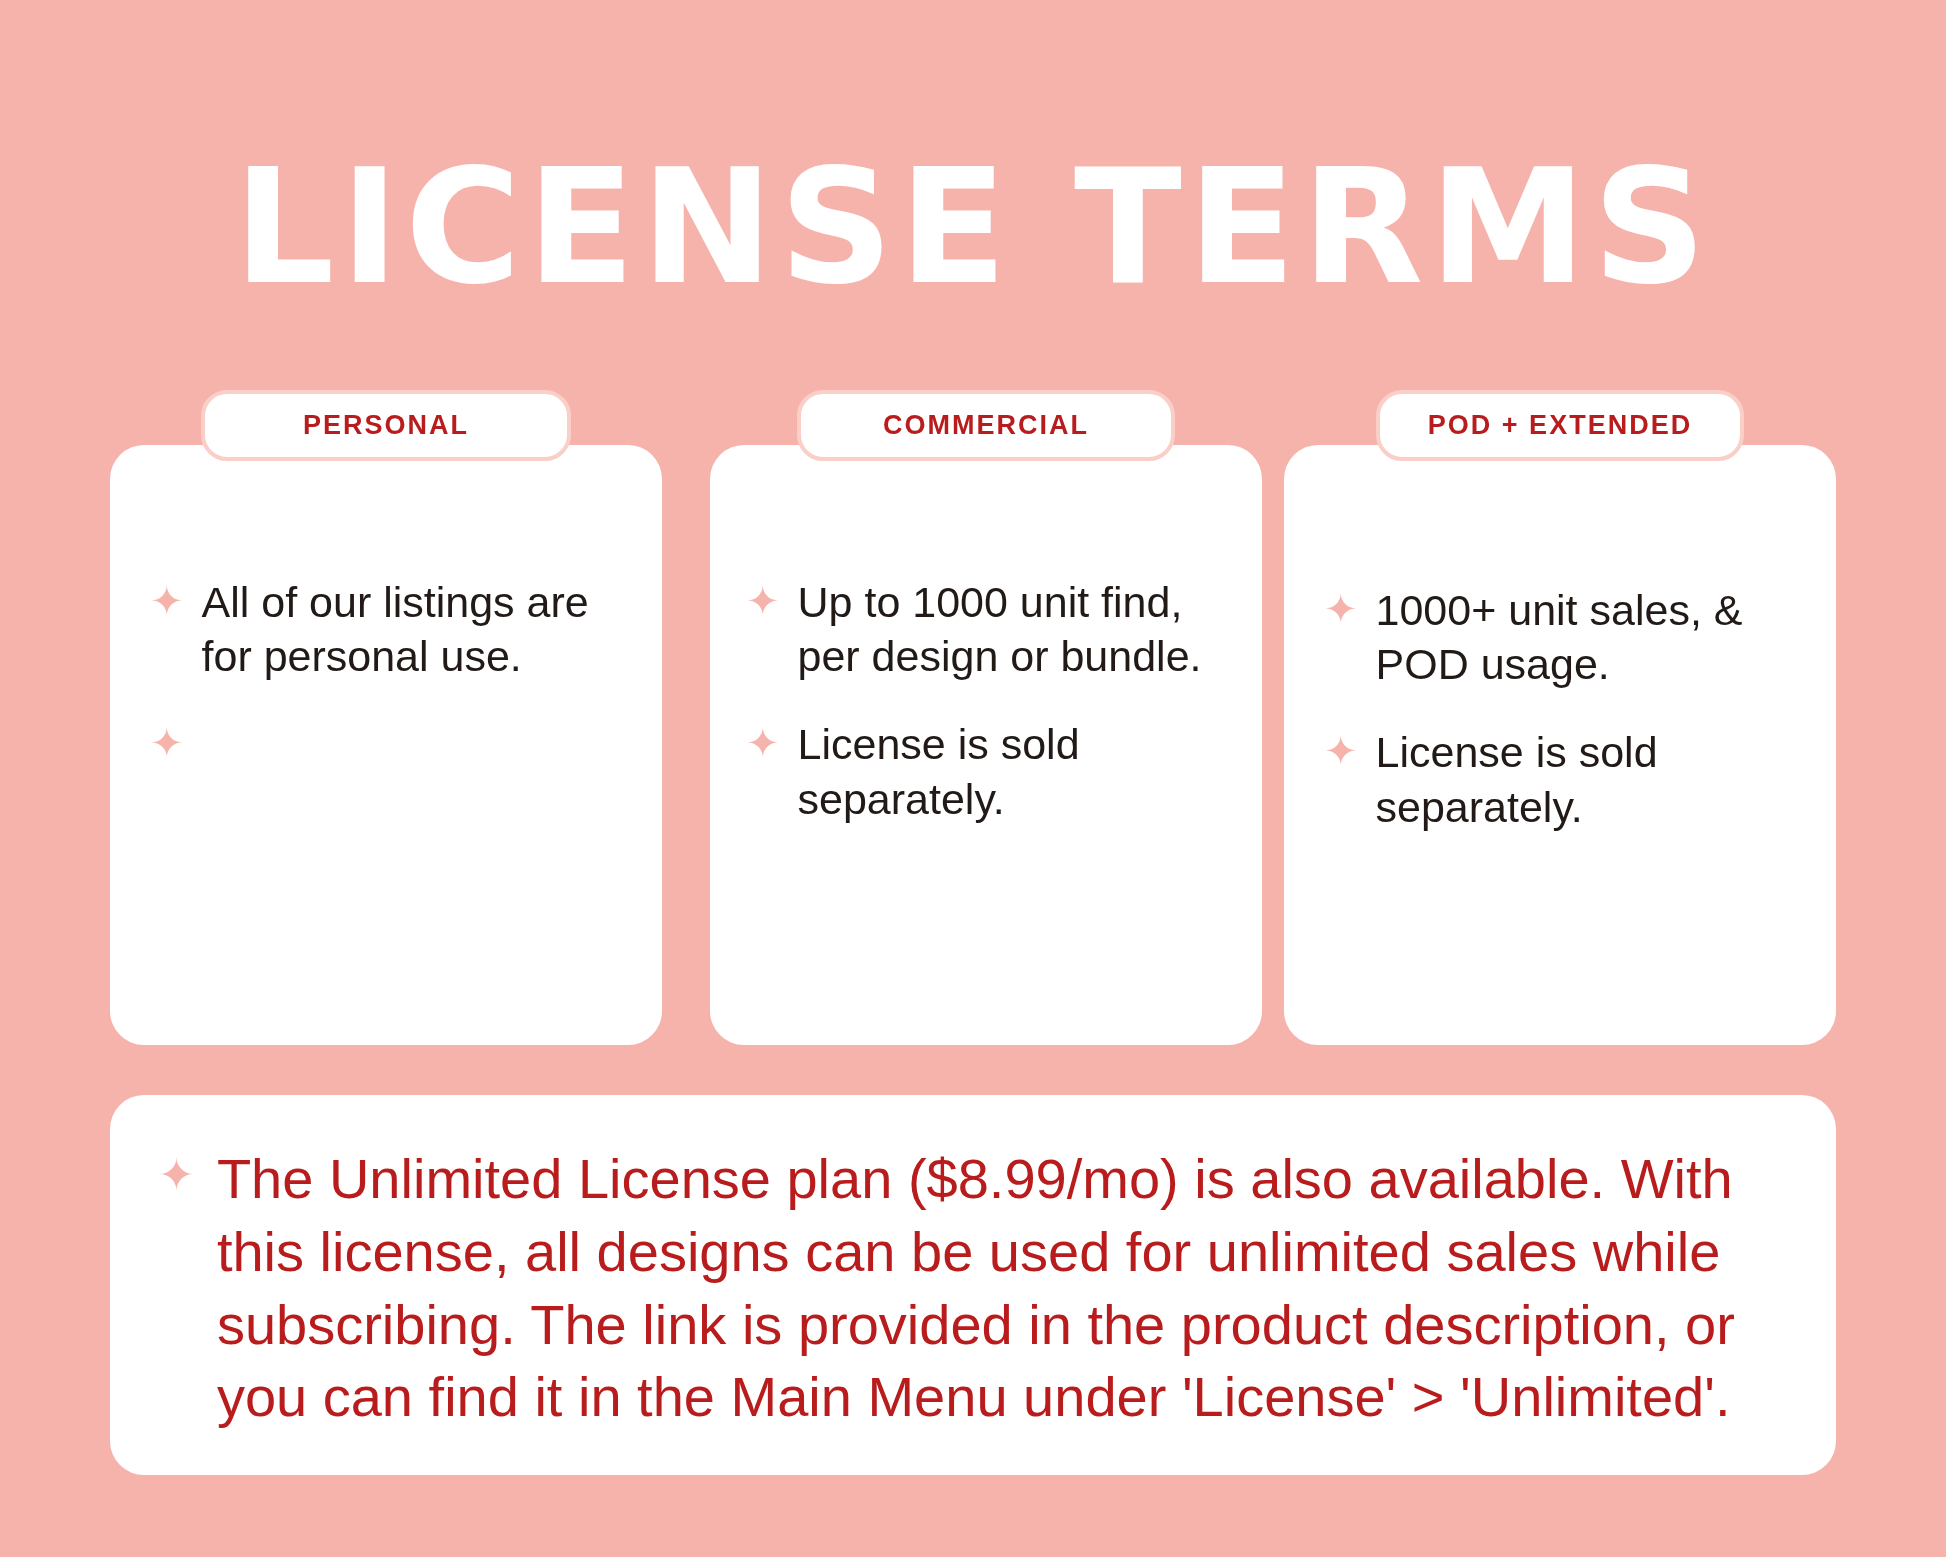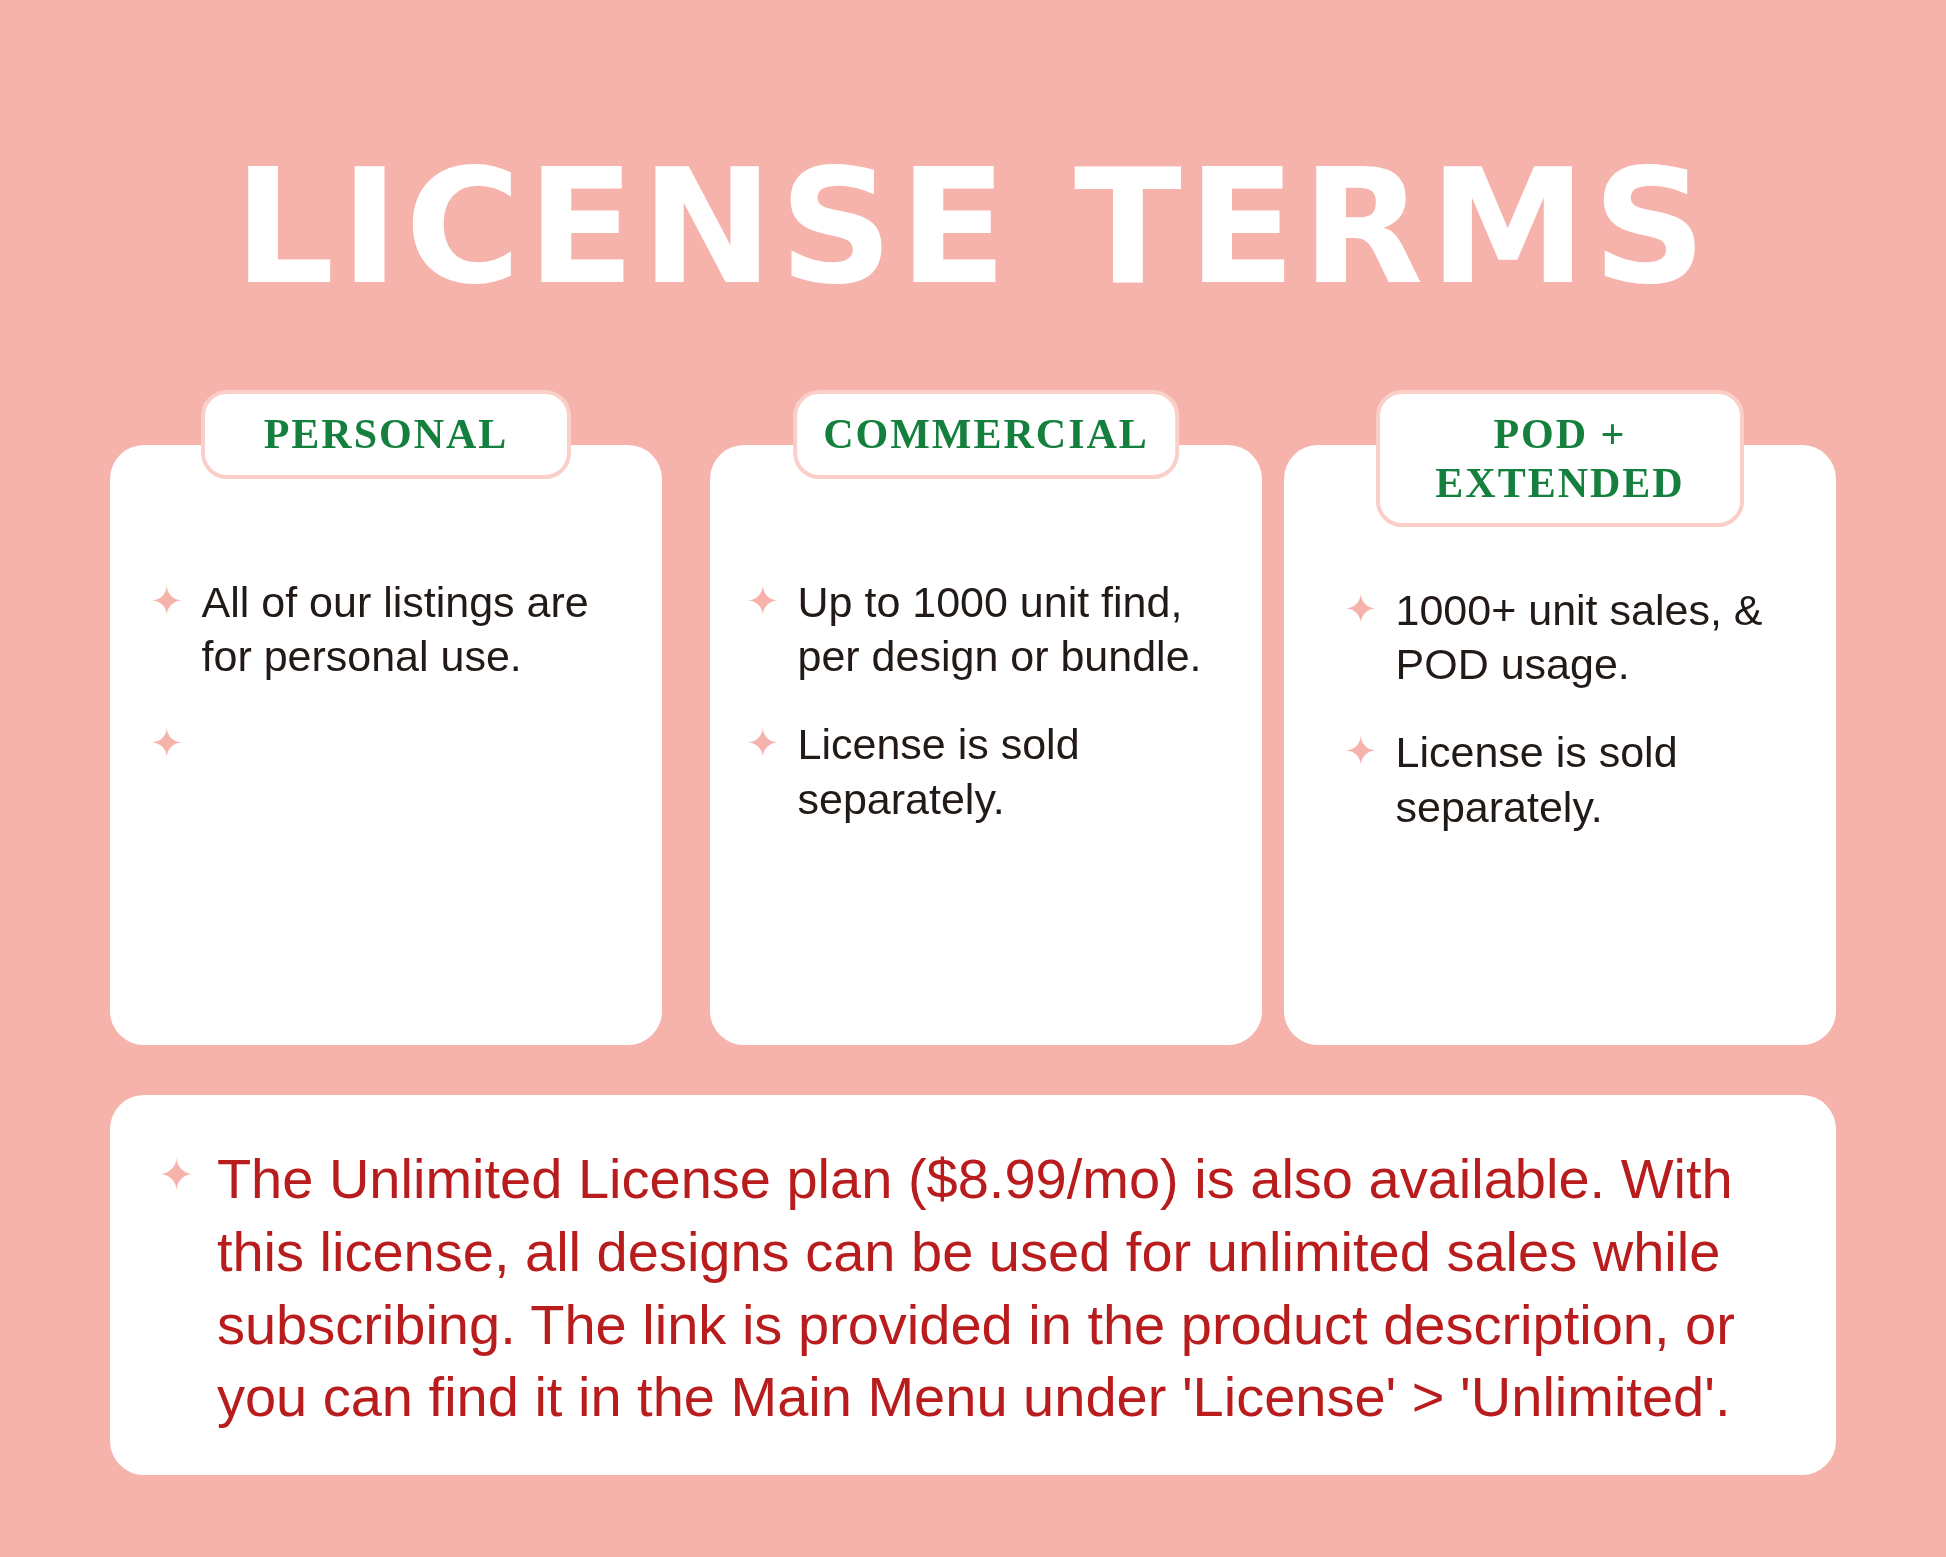--- a/index.html
+++ b/index.html
@@ -62,26 +62,26 @@
     background: #ffffff;
     border: 4px solid #f9cfc8;
     border-radius: 26px;
     min-width: 380px;
     padding: 16px 26px;
     text-align: center;
     box-sizing: border-box;
   }
   .card-header .hdr-text {
     display: block;
-    color: #15803d;
-    font-size: 42px;
+    color: #b91c1c;
+    font-size: 27px;
     font-weight: 900;
     letter-spacing: 2px;
     line-height: 1.16;
-    font-family: Liberation Serif, serif;
+    font-family: Liberation Sans, sans-serif;
     text-transform: uppercase;
   }
   .card:nth-child(1) .card-header { min-width: 370px; }
   .card:nth-child(2) .card-header { min-width: 378px; }
   .card:nth-child(3) .card-header { min-width: 368px; }
 
   ul.bullets {
     list-style: none;
     margin: 0;
     padding: 0;
@@ -103,21 +103,21 @@
     margin-right: 18px;
     margin-top: 2px;
   }
   .btext {
     flex: 1 1 auto;
   }
 
   
   .card.c1 { padding-left: 40px; padding-right: 26px; }
   .card.c2 { padding-left: 36px; padding-right: 24px; margin-left: 26px; }
-  .card.c3 { padding-left: 60px; padding-right: 24px; }
+  .card.c3 { padding-left: 40px; padding-right: 24px; }
   .card.c3 { padding-top: 138px; }
 
   
   .footer-card {
     position: absolute;
     left: 110px;
     top: 1095px;
     width: 1726px;
     height: 380px;
     background: #ffffff;

